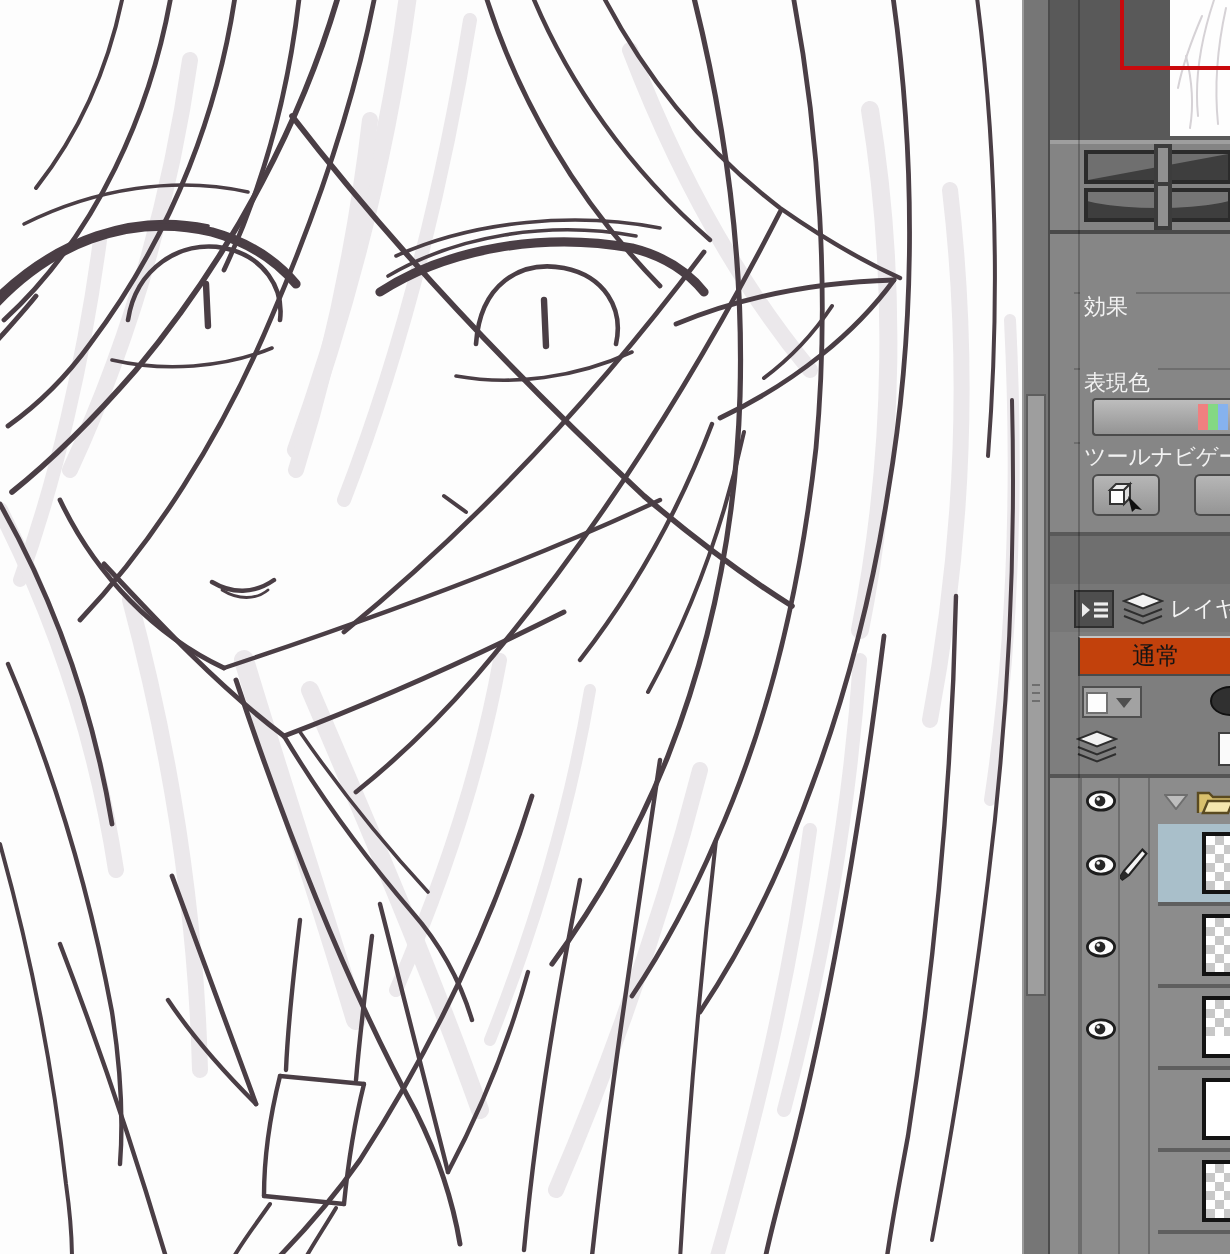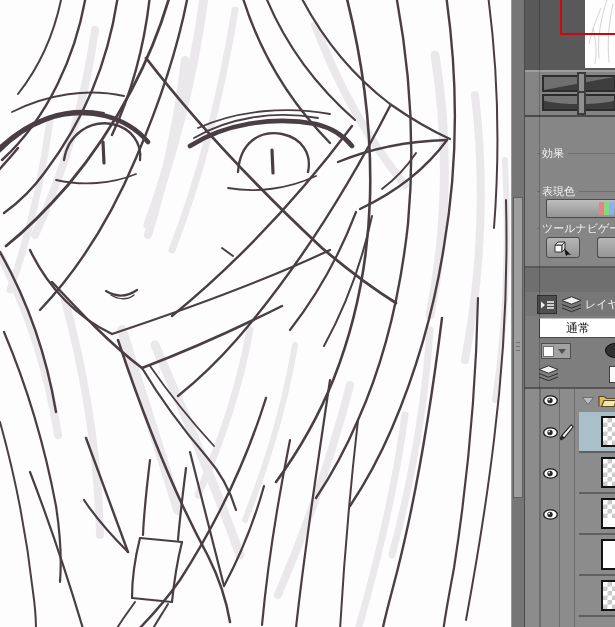--- a/index.html
+++ b/index.html
@@ -37,38 +37,38 @@
   .shandle1{top:0;height:23px;}
   .shandle2{top:19px;height:24px;}
 
   .darkline1{top:115px;height:2px;background:#4a4a4a;}
   .sec-lph{top:117px;height:23px;background:#777;}
   .menu-btn{position:absolute;left:12px;top:2px;width:20px;height:19px;background:#4e4e4e;border:1px solid #2f2f2f;display:flex;align-items:center;justify-content:center;}
   .lp-tab{position:absolute;left:34px;top:1px;right:0;height:22px;background:#8b8b8b;border-top:1px solid #a5a5a5;display:flex;align-items:center;gap:2px;padding-left:2px;overflow:hidden;}
   .tab-label{color:#f4f4f4;font-size:11px;white-space:nowrap;}
 
   .sec-lpc{top:140px;height:126px;background:#868686;}
-  .grp{position:absolute;left:12px;right:0;height:14px;display:flex;align-items:center;color:#f2f2f2;font-size:11px;white-space:nowrap;overflow:hidden;}
+  .grp{position:absolute;left:12px;right:0;height:14px;display:flex;color:#f2f2f2;font-size:11px;white-space:nowrap;overflow:hidden;}
   .grp::before{content:'';width:3px;height:1px;background:#6e6e6e;margin-right:2px;flex:none;}
   .grp::after{content:'';flex:1;height:1px;background:#6e6e6e;margin-left:4px;}
   .grp-effect{top:6px;}.grp-expr{top:44px;}.grp-tool{top:81px;}
   .expr-dd{position:absolute;left:21px;right:0;top:59px;height:19px;background:linear-gradient(#bdbdbd,#949494);border:1px solid #4b4b4b;border-right:none;border-radius:2px 0 0 2px;}
   .stripe{position:absolute;top:2px;bottom:2px;width:5px;}
   .tool-btn{position:absolute;top:97px;height:21px;background:linear-gradient(#b6b6b6,#959595);border:1px solid #4b4b4b;border-radius:3px;display:flex;align-items:center;justify-content:center;}
   .tool-btn1{left:21px;width:34px;}
   .tool-btn2{left:72px;right:0;border-right:none;border-radius:3px 0 0 3px;}
 
   .sec-gap{top:266px;height:26px;background:#6f6f6f;border-top:2px solid #595959;}
   .sec-lh{top:292px;height:24px;background:#777;}
   .menu-btn2{top:3px;}
   .stack-ic{position:absolute;left:36px;top:4px;}
   .l-tab-label{position:absolute;left:60px;top:5px;color:#f4f4f4;font-size:11px;white-space:nowrap;}
 
   .sec-blend{top:316px;height:24px;background:#7e7e7e;}
-  .blend-btn{position:absolute;left:14px;right:0;top:2px;height:20px;background:#ffffff;border:1px solid #4a4a4a;border-right:none;border-top-color:#c4c4c4;color:#141414;font-size:12px;display:flex;align-items:center;justify-content:center;}
+  .blend-btn{position:absolute;left:14px;right:0;top:2px;height:20px;background:#c2410c;border:1px solid #4a4a4a;border-right:none;border-top-color:#c4c4c4;color:#141414;font-size:12px;display:flex;align-items:center;justify-content:center;}
 
   .sec-opts1{top:340px;height:22px;background:#7e7e7e;}
   .combo{position:absolute;left:16px;top:3px;width:30px;height:16px;background:#a2a2a2;border:1px solid #4f4f4f;display:flex;align-items:center;}
   .combo .sq{width:11px;height:11px;margin-left:1px;background:#fdfdfd;border:1px solid #707070;}
   .combo .caret{width:0;height:0;border-left:4px solid transparent;border-right:4px solid transparent;border-top:5px solid #4f4f4f;margin-left:4px;}
   .knob{position:absolute;left:80px;top:3px;width:20px;height:15px;border-radius:50%;background:#303030;border:1px solid #111;}
 
   .sec-opts2{top:362px;height:25px;background:#7e7e7e;}
   .stack-ic2{position:absolute;left:13px;top:3px;}
   .wsq{position:absolute;left:84px;top:4px;width:14px;height:17px;background:#fafafa;border:1px solid #3f3f3f;}

